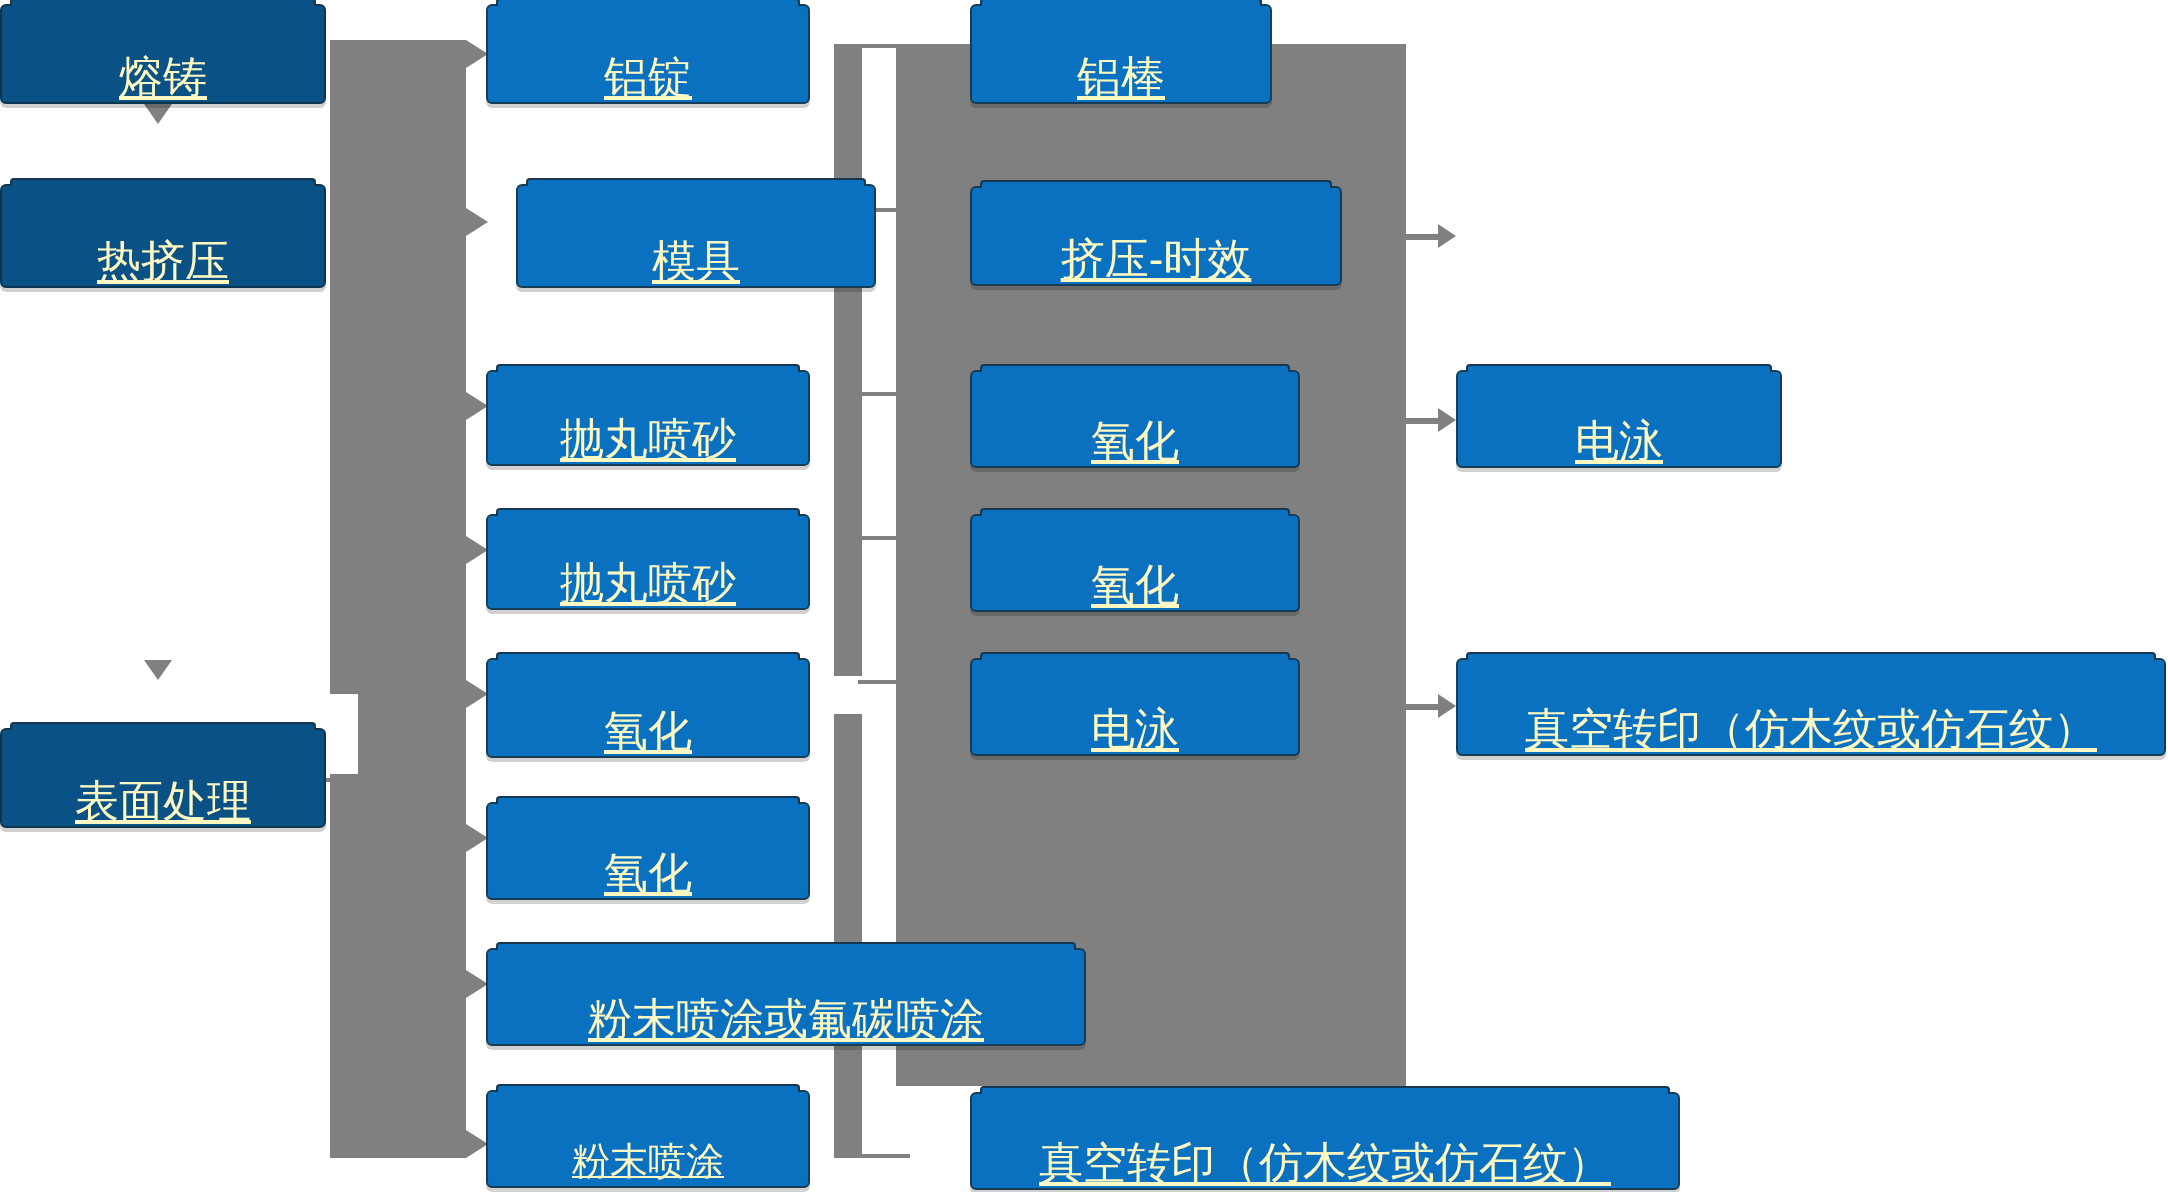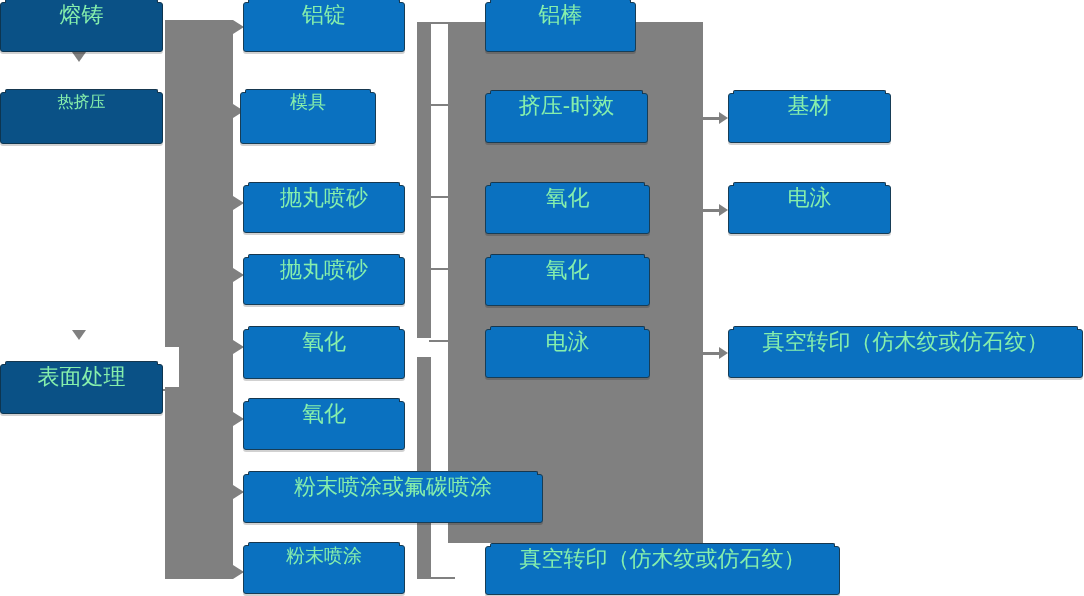--- a/index.html
+++ b/index.html
@@ -17,24 +17,24 @@
             border-bottom:7px solid transparent;
             border-left:11px solid #808080;}
   
   .smallarrow{position:absolute;height:3px;background:#808080;}
   .smallarrow:after{content:"";position:absolute;right:-9px;top:-5px;
             width:0;height:0;border-top:6.5px solid transparent;
             border-bottom:6.5px solid transparent;border-left:9px solid #808080;}
 
   
   .box{position:absolute;box-sizing:border-box;
-       display:flex;align-items:flex-start;justify-content:center;
-       color:#86efac;border:1.3px solid #16374f;border-radius:3px;
+       display:flex;align-items:flex-end;justify-content:center;
+       color:#fef9c3;border:1.3px solid #16374f;border-radius:3px;
        text-align:center;line-height:1.1;white-space:nowrap;
-       box-shadow:0 2px 0 rgba(0,0,0,.18);}
+       box-shadow:0 2px 0 rgba(0,0,0,.18);text-decoration:underline;}
   .box .txt{display:block;}
   .navy{background:#0a5186;border-color:#0d3550;}
   .blue{background:#0a71c0;border-color:#173d56;}
   
   .box:before{content:"";position:absolute;left:4px;right:4px;top:-4px;
               height:4px;background:inherit;border-radius:2px 2px 0 0;
               border:1.3px solid #16374f;border-bottom:none;box-sizing:border-box;}
   .navy:before{background:#0a5186;}
   .blue:before{background:#0a71c0;}
 </style>
@@ -76,33 +76,33 @@
   <div class="gray" style="left:448px;top:22px;width:255px;height:521px;"></div>
 
   <div class="smallarrow" style="left:703px;top:117px;width:16px;"></div>
   <div class="smallarrow" style="left:703px;top:209px;width:16px;"></div>
   <div class="smallarrow" style="left:703px;top:352px;width:16px;"></div>
 
   <div class="box navy" style="left:0px;top:2px;width:163px;height:50px;font-size:22px;">
     <span class="txt">熔铸</span>
   </div>
 
-  <div class="box navy" style="left:0px;top:92px;width:163px;height:52px;font-size:16px;">
+  <div class="box navy" style="left:0px;top:92px;width:163px;height:52px;font-size:22px;">
     <span class="txt">热挤压</span>
   </div>
 
   <div class="box blue" style="left:243px;top:2px;width:162px;height:50px;font-size:22px;">
     <span class="txt">铝锭</span>
   </div>
 
   <div class="box navy" style="left:0px;top:364px;width:163px;height:50px;font-size:22px;">
     <span class="txt">表面处理</span>
   </div>
 
-  <div class="box blue" style="left:240px;top:92px;width:136px;height:52px;font-size:18px;">
+  <div class="box blue" style="left:258px;top:92px;width:180px;height:52px;font-size:22px;">
     <span class="txt">模具</span>
   </div>
 
   <div class="box blue" style="left:243px;top:185px;width:162px;height:48px;font-size:22px;">
     <span class="txt">抛丸喷砂</span>
   </div>
 
   <div class="box blue" style="left:243px;top:257px;width:162px;height:48px;font-size:22px;">
     <span class="txt">抛丸喷砂</span>
   </div>
@@ -120,43 +120,40 @@
   </div>
 
   <div class="box blue" style="left:243px;top:545px;width:162px;height:49px;font-size:19px;">
     <span class="txt">粉末喷涂</span>
   </div>
 
   <div class="box blue" style="left:485px;top:2px;width:151px;height:50px;font-size:22px;">
     <span class="txt">铝棒</span>
   </div>
 
-  <div class="box blue" style="left:485px;top:93px;width:163px;height:50px;font-size:22px;">
+  <div class="box blue" style="left:485px;top:93px;width:186px;height:50px;font-size:22px;">
     <span class="txt">挤压-时效</span>
   </div>
 
   <div class="box blue" style="left:485px;top:185px;width:165px;height:49px;font-size:22px;">
     <span class="txt">氧化</span>
   </div>
 
   <div class="box blue" style="left:485px;top:257px;width:165px;height:49px;font-size:22px;">
     <span class="txt">氧化</span>
   </div>
 
   <div class="box blue" style="left:485px;top:329px;width:165px;height:49px;font-size:22px;">
     <span class="txt">电泳</span>
   </div>
 
   <div class="box blue" style="left:485px;top:546px;width:355px;height:49px;font-size:22px;">
     <span class="txt">真空转印（仿木纹或仿石纹）</span>
   </div>
 
-  <div class="box blue" style="left:728px;top:93px;width:163px;height:50px;font-size:22px;">
-    <span class="txt">基材</span>
-  </div>
 
   <div class="box blue" style="left:728px;top:185px;width:163px;height:49px;font-size:22px;">
     <span class="txt">电泳</span>
   </div>
 
   <div class="box blue" style="left:728px;top:329px;width:355px;height:49px;font-size:22px;">
     <span class="txt">真空转印（仿木纹或仿石纹）</span>
   </div>
 
 </div>

